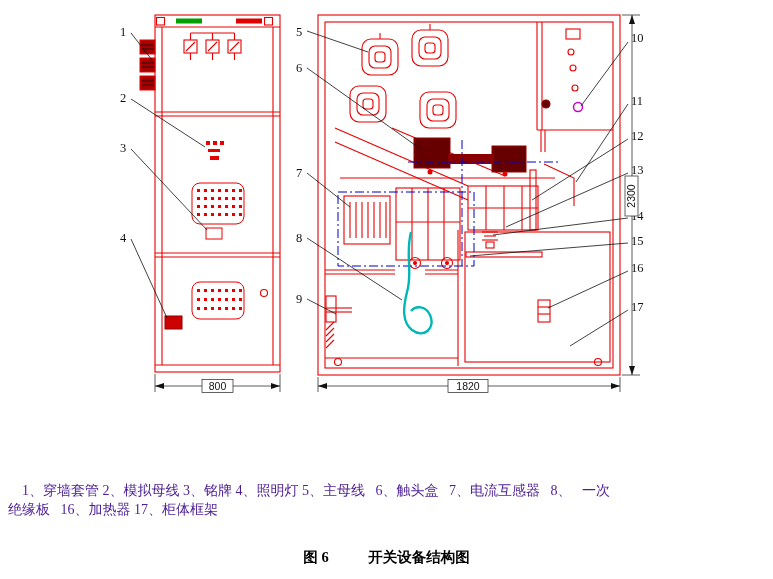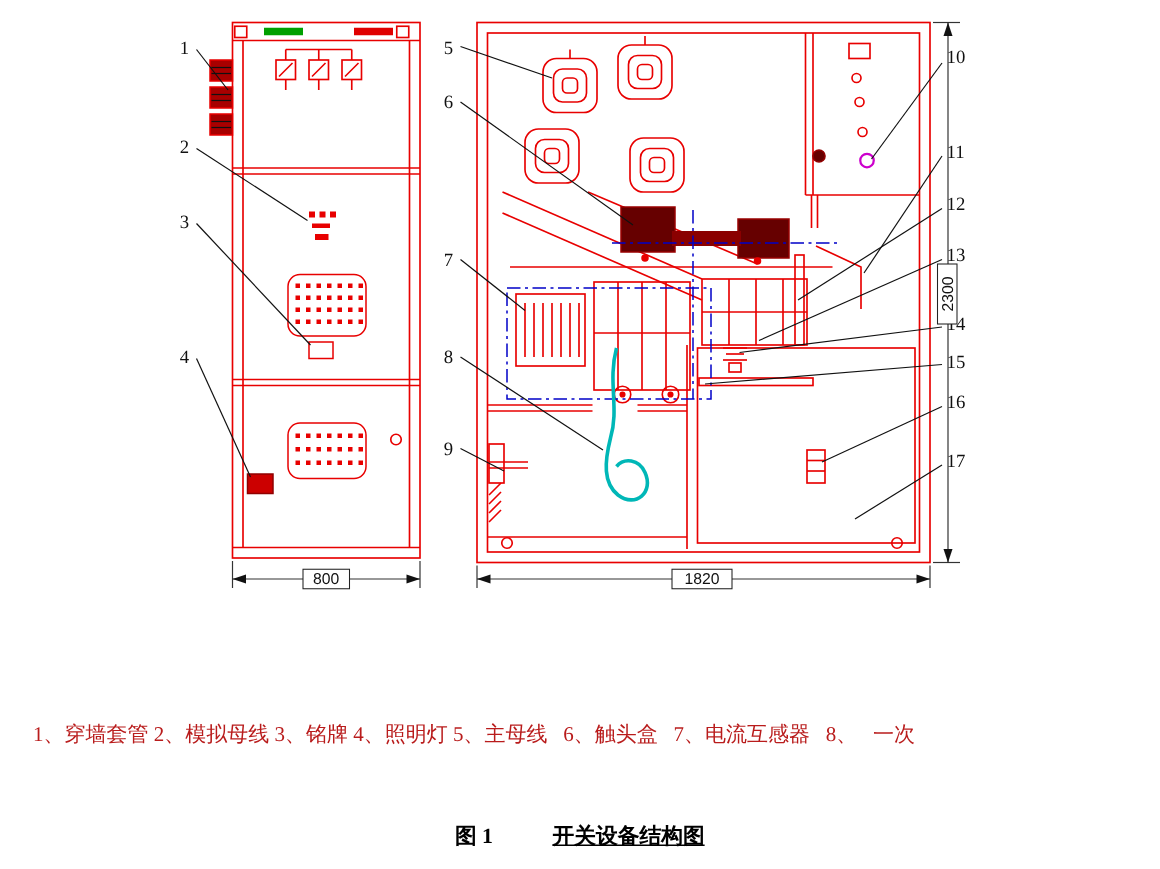--- a/index.html
+++ b/index.html
@@ -3,29 +3,29 @@
 <meta charset="utf-8">
 <style>
   html,body{margin:0;padding:0;background:#fff;}
   body{
     width:773px;height:579px;position:relative;overflow:hidden;
     font-family:"Liberation Serif","DejaVu Serif",serif;color:#000;
   }
   #drawing{position:absolute;top:0;left:0;}
   .legend{
     position:absolute;top:481px;left:8px;width:760px;
-    font-size:14px;line-height:19px;color:#b91c1c;
+    font-size:14px;line-height:19px;color:#4c1d95;
   }
   .legend .legend-line{white-space:pre;}
   .caption{
     position:absolute;top:548px;left:0;width:773px;
     text-align:center;font-weight:bold;font-size:14.5px;
   }
   .caption span{display:inline-block;}
-  .caption .cap-title{margin-left:36px;text-decoration:underline;}
+  .caption .cap-title{margin-left:36px;}
   svg text.callout{font-family:"Liberation Serif","DejaVu Serif",serif;font-size:12.5px;fill:#111;}
   svg text.dim{font-family:"Liberation Sans","DejaVu Sans",sans-serif;font-size:10.5px;fill:#111;}
 </style>
 </head>
 <body>
 
 <svg id="drawing" width="773" height="470" viewBox="0 0 773 470" xmlns="http://www.w3.org/2000/svg">
 
   <g stroke="#e80000" fill="none" stroke-width="1.1">
     <rect x="155" y="15" width="125" height="357"></rect>
@@ -341,18 +341,19 @@
     <text class="dim" x="217.5" y="389.5" text-anchor="middle">800</text>
     <rect x="448" y="379.5" width="40" height="13" fill="#fff" stroke="#222" stroke-width="0.7"></rect>
     <text class="dim" x="468" y="389.5" text-anchor="middle">1820</text>
     <rect x="625" y="176" width="13" height="40" fill="#fff" stroke="#222" stroke-width="0.7"></rect>
     <text class="dim" x="631.5" y="199.5" text-anchor="middle" transform="rotate(-90 631.5 196)">2300</text>
   </g>
 </svg>
 
 <div class="legend">
   <div class="legend-line">    1、穿墙套管 2、模拟母线 3、铭牌 4、照明灯 5、主母线   6、触头盒   7、电流互感器   8、   一次</div>
+  <div class="legend-line">绝缘板   16、加热器 17、柜体框架</div>
 </div>
 
 <div class="caption">
-  <span class="cap-label">图 1</span>
+  <span class="cap-label">图 6</span>
   <span class="cap-title">开关设备结构图</span>
 </div>
 
 </body></html>

